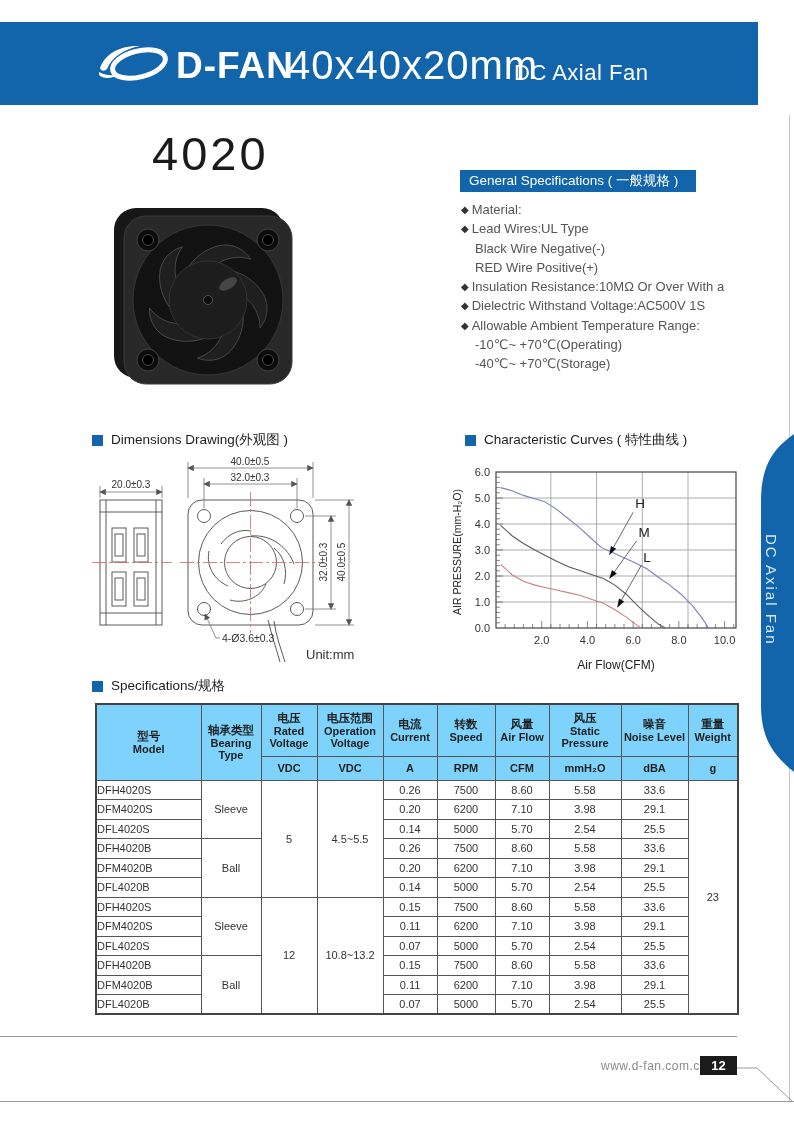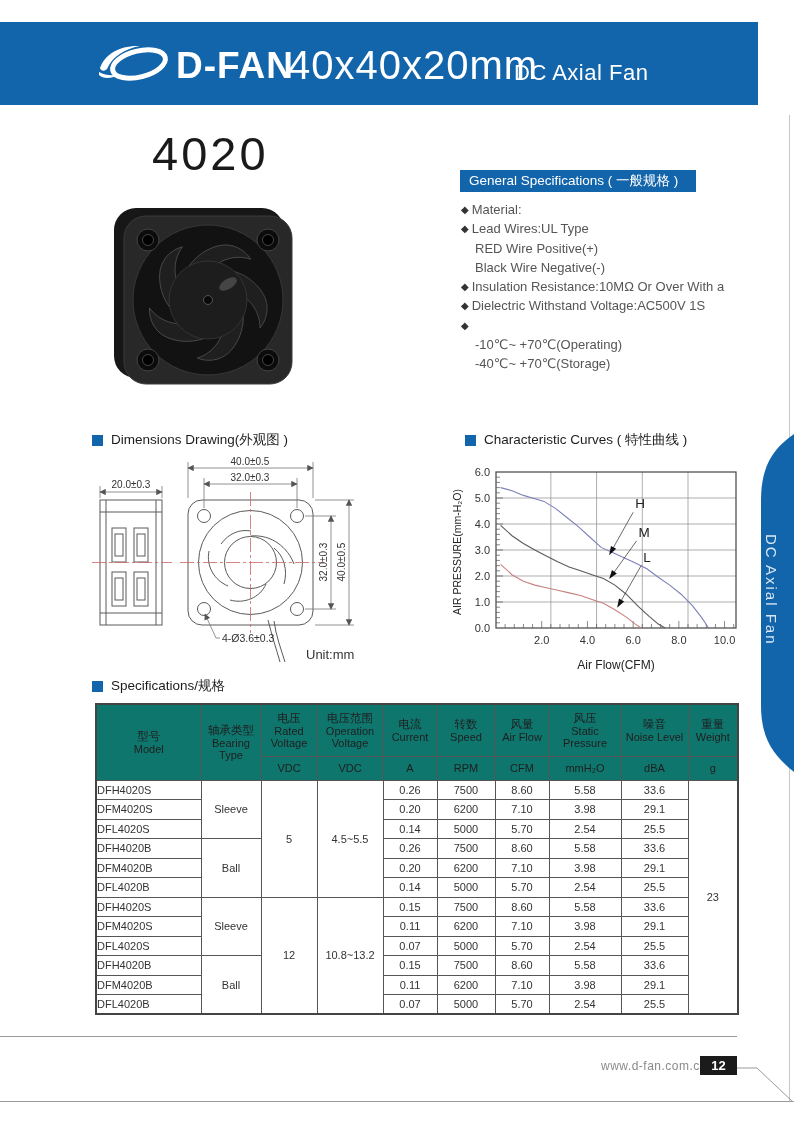--- a/index.html
+++ b/index.html
@@ -43,21 +43,21 @@
   
   .dims-svg{position:absolute;left:88px;top:452px;}
   .chart-svg{position:absolute;left:450px;top:460px;}
   .chart-svg text{font-family:"Liberation Sans","DejaVu Sans",sans-serif;}
   .dims-svg text{font-family:"Liberation Sans","DejaVu Sans",sans-serif;fill:#333;}
 
   
   .spec-table{position:absolute;left:95px;top:703px;width:642px;border-collapse:collapse;
         table-layout:fixed;border:2px solid #444;}
   .spec-table th,.spec-table td{border:1px solid #555;font-size:11px;padding:0;text-align:center;color:#333;}
-  .spec-table thead th{background:#0f766e;font-weight:normal;color:#1e1e1e;}
+  .spec-table thead th{background:#7dd3fc;font-weight:bold;color:#1e1e1e;}
   .spec-table thead tr.names{height:52px;}
   .spec-table thead tr.units{height:24px;}
   .spec-table tbody tr{height:19.5px;}
   .zh{font-size:11.5px;line-height:13px;}
   .en{font-size:11px;line-height:12px;}
   td.c-model{text-align:left;padding-left:0;}
 
   
   .rule-above-footer{position:absolute;left:0;top:1036px;width:737px;height:1px;background:#9a9a9a;}
   .rule-bottom{position:absolute;left:0;top:1101px;width:794px;height:1px;background:#9a9a9a;}
@@ -122,35 +122,36 @@
   <div class="gen-spec-list">
       <div class="gs-line">
         <span class="diamond">◆</span>
         <span>Material:</span>
       </div>
       <div class="gs-line">
         <span class="diamond">◆</span>
         <span>Lead Wires:UL Type</span>
       </div>
       <div class="gs-line cont">
+        <span>Black Wire Negative(-)</span>
+      </div>
+      <div class="gs-line cont">
         <span>RED Wire Positive(+)</span>
-      </div>
-      <div class="gs-line cont">
-        <span>Black Wire Negative(-)</span>
       </div>
       <div class="gs-line">
         <span class="diamond">◆</span>
         <span>Insulation Resistance:10MΩ Or Over With a</span>
       </div>
       <div class="gs-line">
         <span class="diamond">◆</span>
         <span>Dielectric Withstand Voltage:AC500V 1S</span>
       </div>
       <div class="gs-line">
         <span class="diamond">◆</span>
+        <span>Allowable Ambient Temperature Range:</span>
       </div>
       <div class="gs-line cont">
         <span>-10℃~ +70℃(Operating)</span>
       </div>
       <div class="gs-line cont">
         <span>-40℃~ +70℃(Storage)</span>
       </div>
     </div>
 
   <div class="section-heading h-dims">

